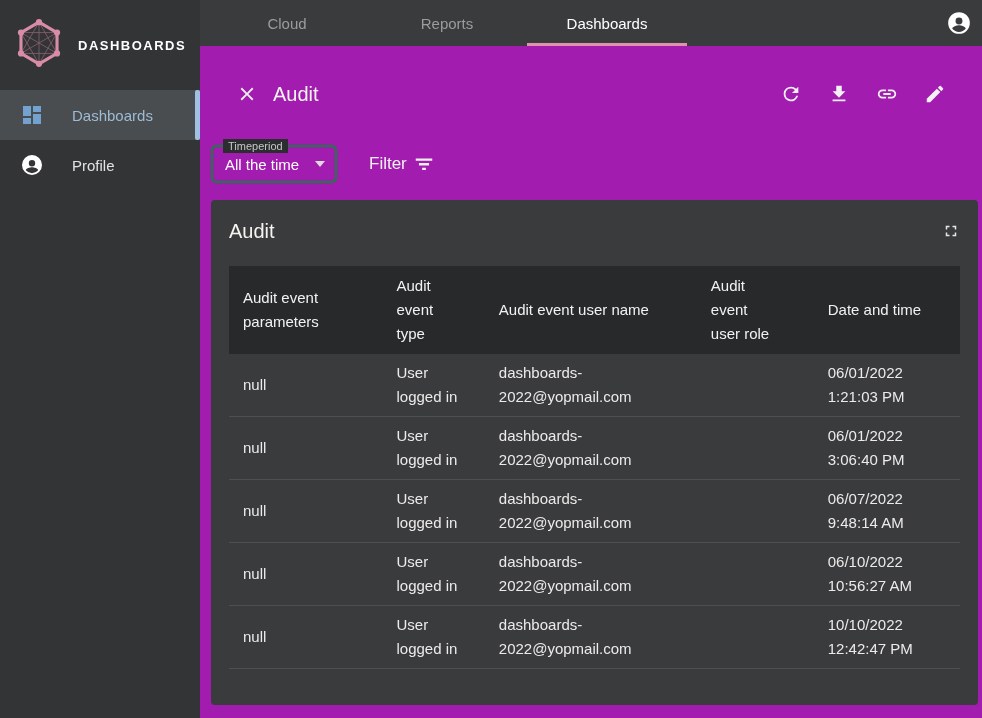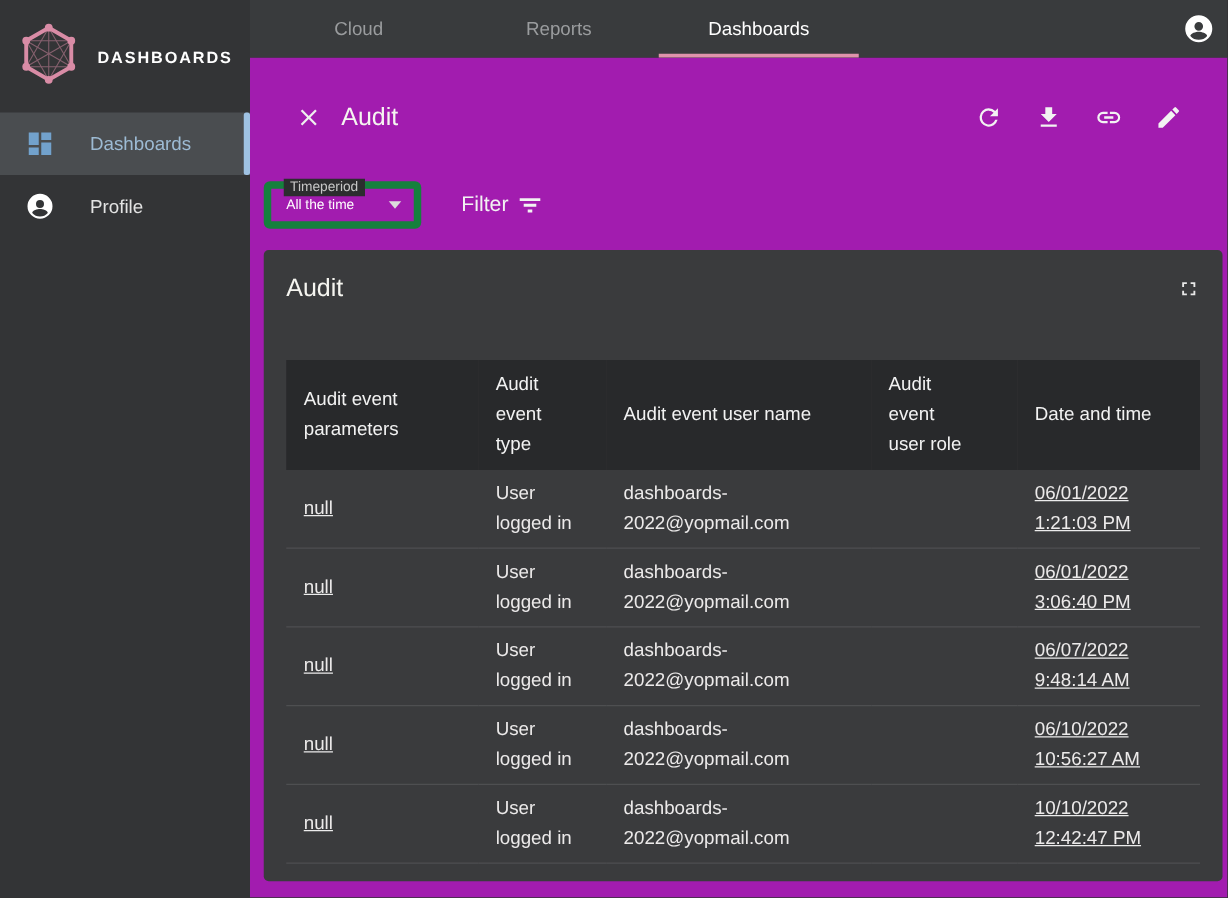--- a/index.html
+++ b/index.html
@@ -74,49 +74,49 @@
   .icon-btn svg { width:22px; height:22px; fill:#f2f2f2; }
   .close-btn { width:24px; height:24px; cursor:pointer; display:flex; align-items:center; justify-content:center; }
   .close-btn svg { width:22px; height:22px; fill:#eeeeee; }
 
   
   .filter-row {
     margin-top:29px; margin-left:11px; display:flex; align-items:center; height:38px;
   }
   .select-box {
     position:relative; width:126px; height:38px;
-    border:6px solid #15803d; border-radius:5px;
+    border:2px solid #15803d; border-radius:5px;
     display:flex; align-items:center; padding:0 10px 0 12px;
     cursor:pointer; background:transparent;
   }
   .select-label {
     position:absolute; top:-8px; left:10px; font-size:11px; color:#c7c7c7;
     background:#2c2d2f; padding:0 5px; line-height:14px;
   }
-  .select-value { font-size:11px; color:#fff; flex:1; }
+  .select-value { font-size:15px; color:#fff; flex:1; }
   .caret-down {
     width:0; height:0; border-left:5px solid transparent; border-right:5px solid transparent;
     border-top:6px solid #dcdcdc; margin-left:6px;
   }
   .filter-ctl { display:flex; align-items:center; margin-left:32px; gap:6px; cursor:pointer; }
   .filter-label { font-size:17px; color:#f2f2f2; }
   .filter-ctl svg { width:22px; height:22px; fill:#f2f2f2; }
 
   
   .card {
     margin:17px 4px 0 11px; width:767px; background:#3a3b3d;
     border-radius:4px; padding:18px 18px 25px 18px; height:505px;
   }
   .card-header { height:48px; display:flex; align-items:flex-start; justify-content:space-between; }
   .card-title { font-size:20px; color:#f5f5f0; padding-top:2px; }
   .fullscreen-btn { width:18px; height:18px; cursor:pointer; margin-top:4px; }
   .fullscreen-btn svg { width:18px; height:18px; fill:#e8e8e8; }
 
   
-  table.audit { width:100%; border-collapse:collapse; margin-top:22px; table-layout:fixed;text-decoration:underline; }
+  table.audit { width:100%; border-collapse:collapse; table-layout:fixed; }
   col.c1{width:21%;} col.c2{width:14%;} col.c3{width:29%;} col.c4{width:16%;} col.c5{width:20%;}
   thead th {
     background:#28292b; text-align:left; font-weight:normal;
     font-size:15px; color:#f2f2f2; padding:8px 6px 8px 14px;
     height:87px; vertical-align:middle; line-height:24px;
   }
   thead th .hwrap { display:inline-block; }
   th.th-type .hwrap { max-width:50px; }
   th.th-role .hwrap { max-width:65px; }
   tbody td {

